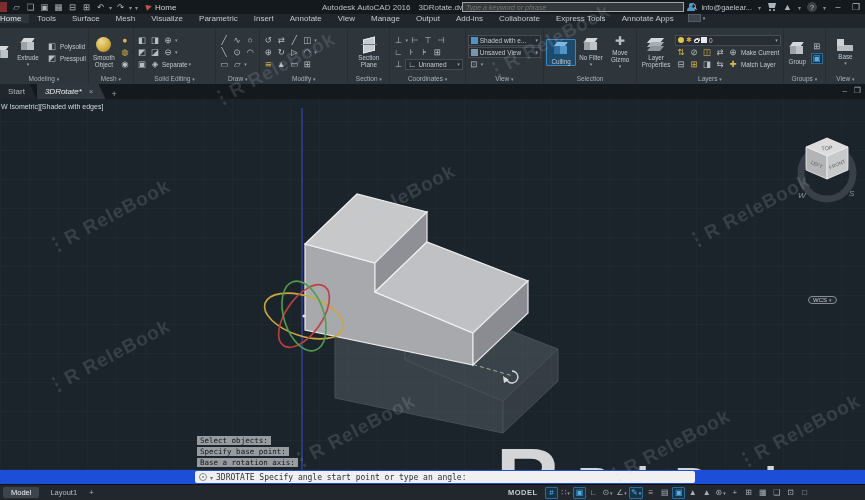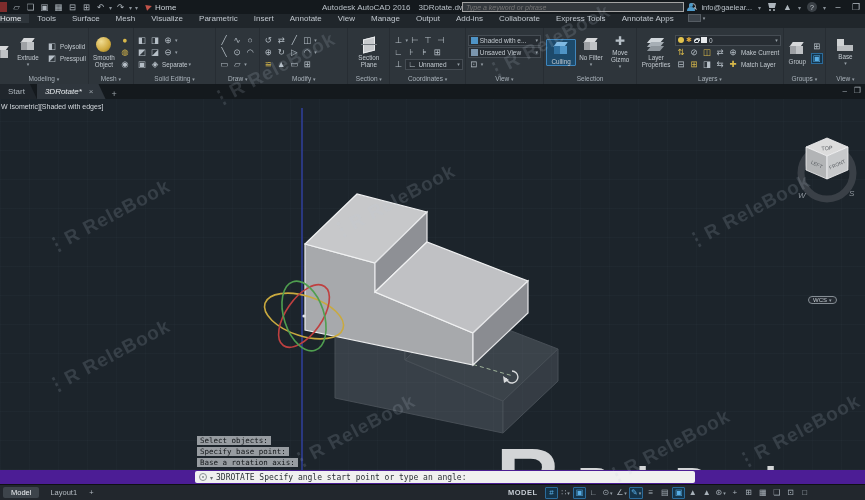--- a/index.html
+++ b/index.html
@@ -124,21 +124,21 @@
   .prompt-chip { background:#979ca1; color:#121619; font-family:"DejaVu Sans Mono", monospace;
     font-size:7.5px; line-height:9px; padding:0 3px; width:max-content; }
   
   .wm { position:absolute; transform:rotate(-28deg); color:rgba(195,205,215,0.16); font-size:19px;
     font-weight:bold; white-space:nowrap; z-index:40; pointer-events:none; letter-spacing:1px; }
   .brand { position:absolute; left:496px; top:344px; z-index:45; display:flex; align-items:flex-start; }
   .brand-r { font-size:88px; line-height:72px; font-weight:bold; color:#d3d5d7; letter-spacing:-4px; }
   .brand-text { font-size:46px; font-weight:bold; color:#d3d5d7; margin-left:22px; margin-top:14px;
     letter-spacing:0px; }
   
-  .cmdrow { position:absolute; top:470px; left:0; width:865px; height:14px; background:#4c1d95;text-decoration:underline; }
+  .cmdrow { position:absolute; top:470px; left:0; width:865px; height:14px; background:#1d4ed8;text-decoration:underline; }
   .cmdbar { position:absolute; left:195px; top:1px; width:500px; height:12px; background:#f0f0f0;
     border-radius:2px; display:flex; align-items:center; gap:3px; padding:0 4px; }
   .cmd-ico { width:8px; height:8px; border-radius:50%; border:1px solid #8a8f94; position:relative; }
   .cmd-ico::before { content:""; position:absolute; left:2px; top:2px; width:2px; height:2px;
     border-radius:50%; background:#8a8f94; }
   .cmd-dd { color:#6a7076; font-size:6px; }
   .cmd-text { font-family:"DejaVu Sans Mono", monospace; font-size:8px; color:#2b3036; white-space:nowrap; }
   
   .statusbar { position:absolute; top:484px; left:0; width:865px; height:16px; background:#22272d;
     border-top:1px solid #0e1114; display:flex; align-items:center; font-size:7.5px; }

